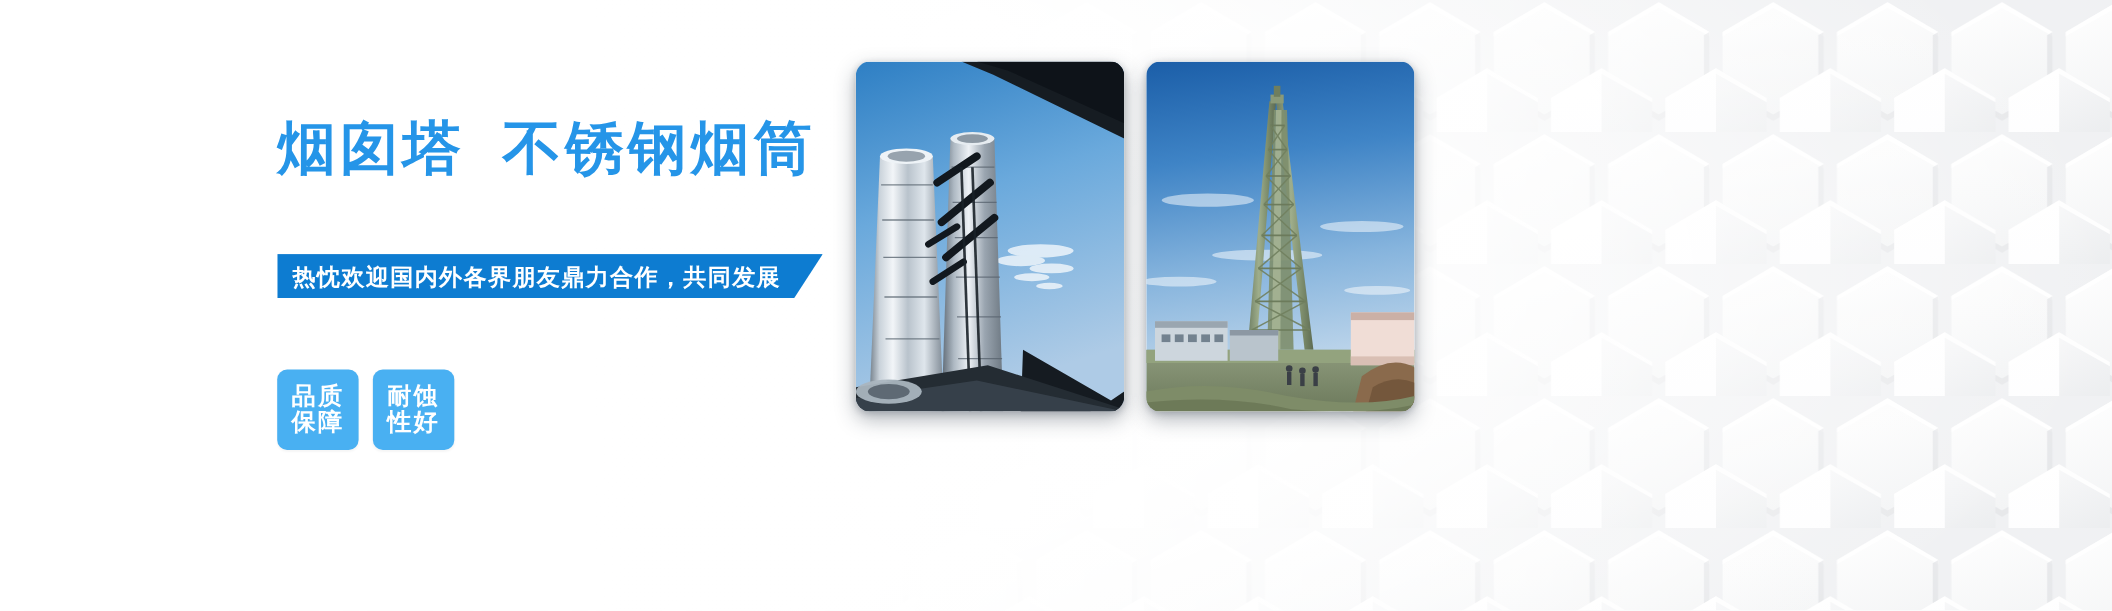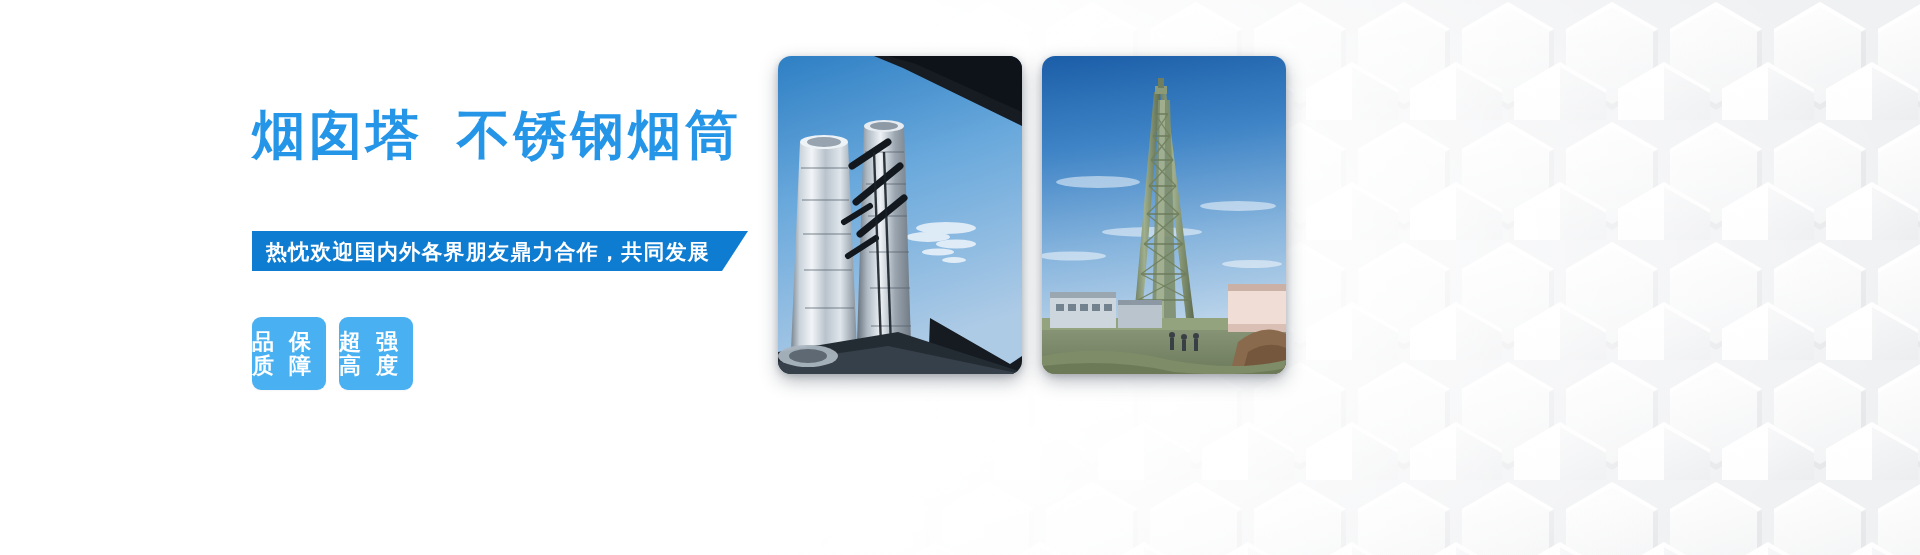--- a/index.html
+++ b/index.html
@@ -60,26 +60,27 @@
     font-family:"DejaVu Sans","Liberation Sans",sans-serif;
   }
 
   .badges{
     position:absolute;left:252px;top:305px;
     display:flex;gap:13px;
   }
   .badge{
     width:74px;height:73px;border-radius:9px;
     background:#49b0f2;
-    display:flex;
+    display:flex;flex-direction:column;
     align-items:center;justify-content:center;
     color:#ffffff;font-weight:bold;
     font-size:22px;line-height:1.08;letter-spacing:2px;
     font-family:"DejaVu Sans","Liberation Sans",sans-serif;
     box-shadow:0 1px 2px rgba(0,0,0,.04);
+    margin-top:19px;
   }
   .badge span{display:block;}
 
   
   .photo{
     position:absolute;border-radius:13px;overflow:hidden;
     box-shadow:0 7px 18px rgba(40,52,66,.34),0 2px 6px rgba(40,52,66,.2);
   }
   #photo-chimney-stacks{left:778px;top:56px;width:244px;height:318px;}
   #photo-lattice-tower {left:1042px;top:56px;width:244px;height:318px;}
@@ -141,22 +142,22 @@
     <div class="ribbon">
       <span>热忱欢迎国内外各界朋友鼎力合作，共同发展</span>
     </div>
 
     <div class="badges">
       <div class="badge">
         <span>品质</span>
         <span>保障</span>
       </div>
       <div class="badge">
-        <span>超高</span>
-        <span>强度</span>
+        <span>耐蚀</span>
+        <span>性好</span>
       </div>
     </div>
   </div>
 
   <div class="photo" id="photo-chimney-stacks">
     <svg viewBox="0 0 244 318" preserveAspectRatio="xMidYMid slice">
       <defs>
         <linearGradient id="sky1" x1="0" y1="0" x2="0.25" y2="1">
           <stop offset="0%" stop-color="#2e7fc4"></stop>
           <stop offset="45%" stop-color="#6aa9dc"></stop>

